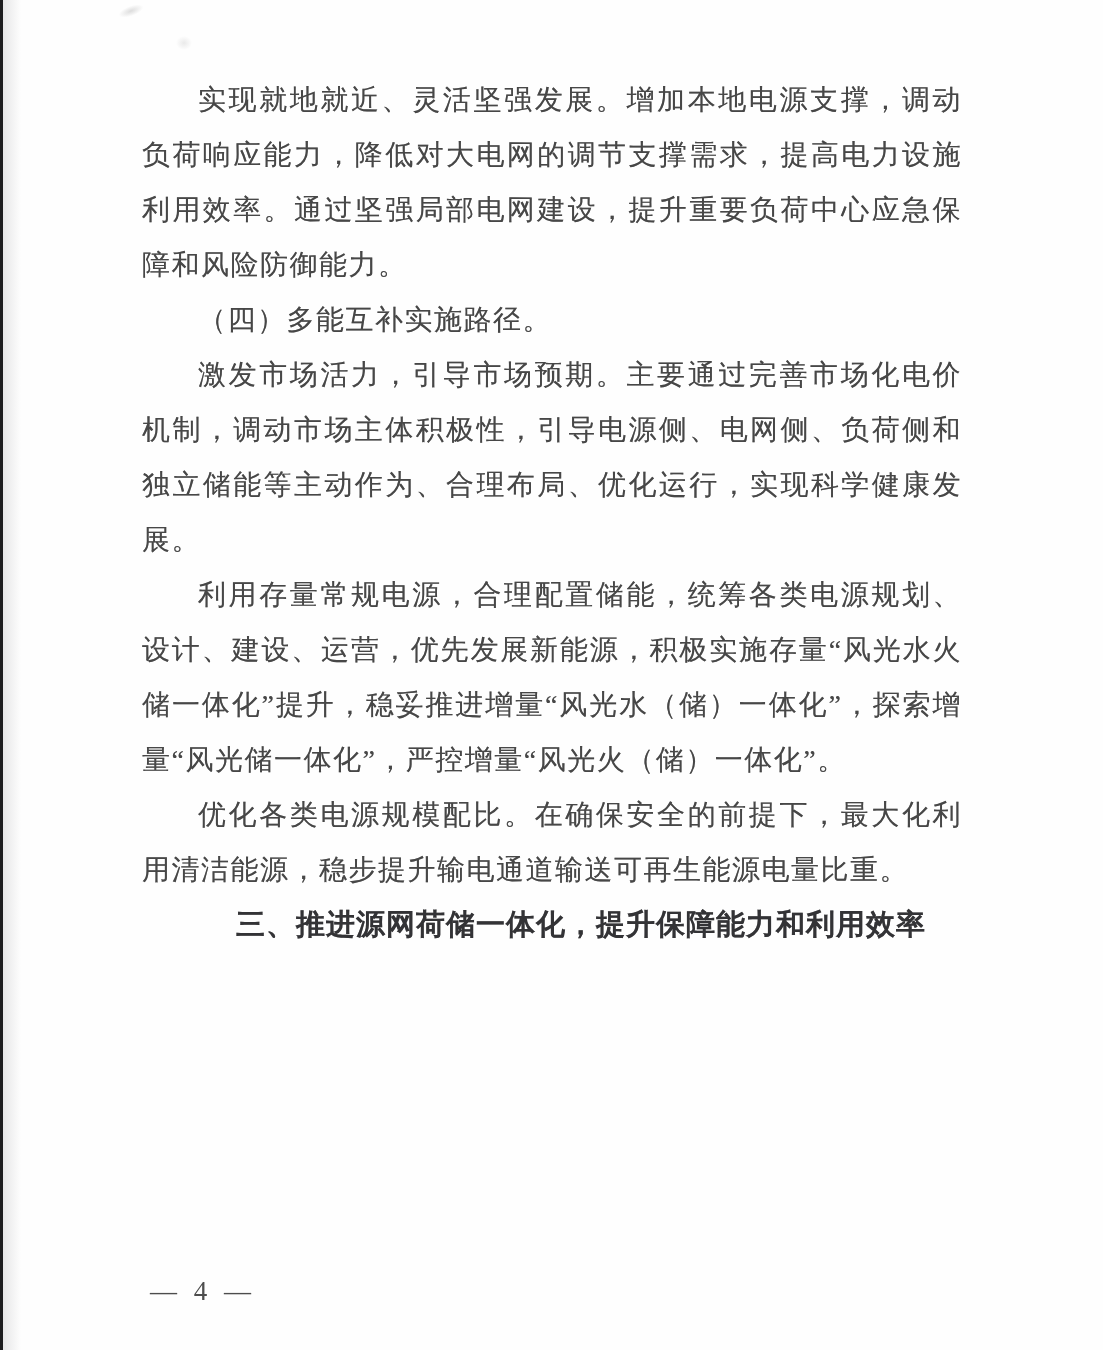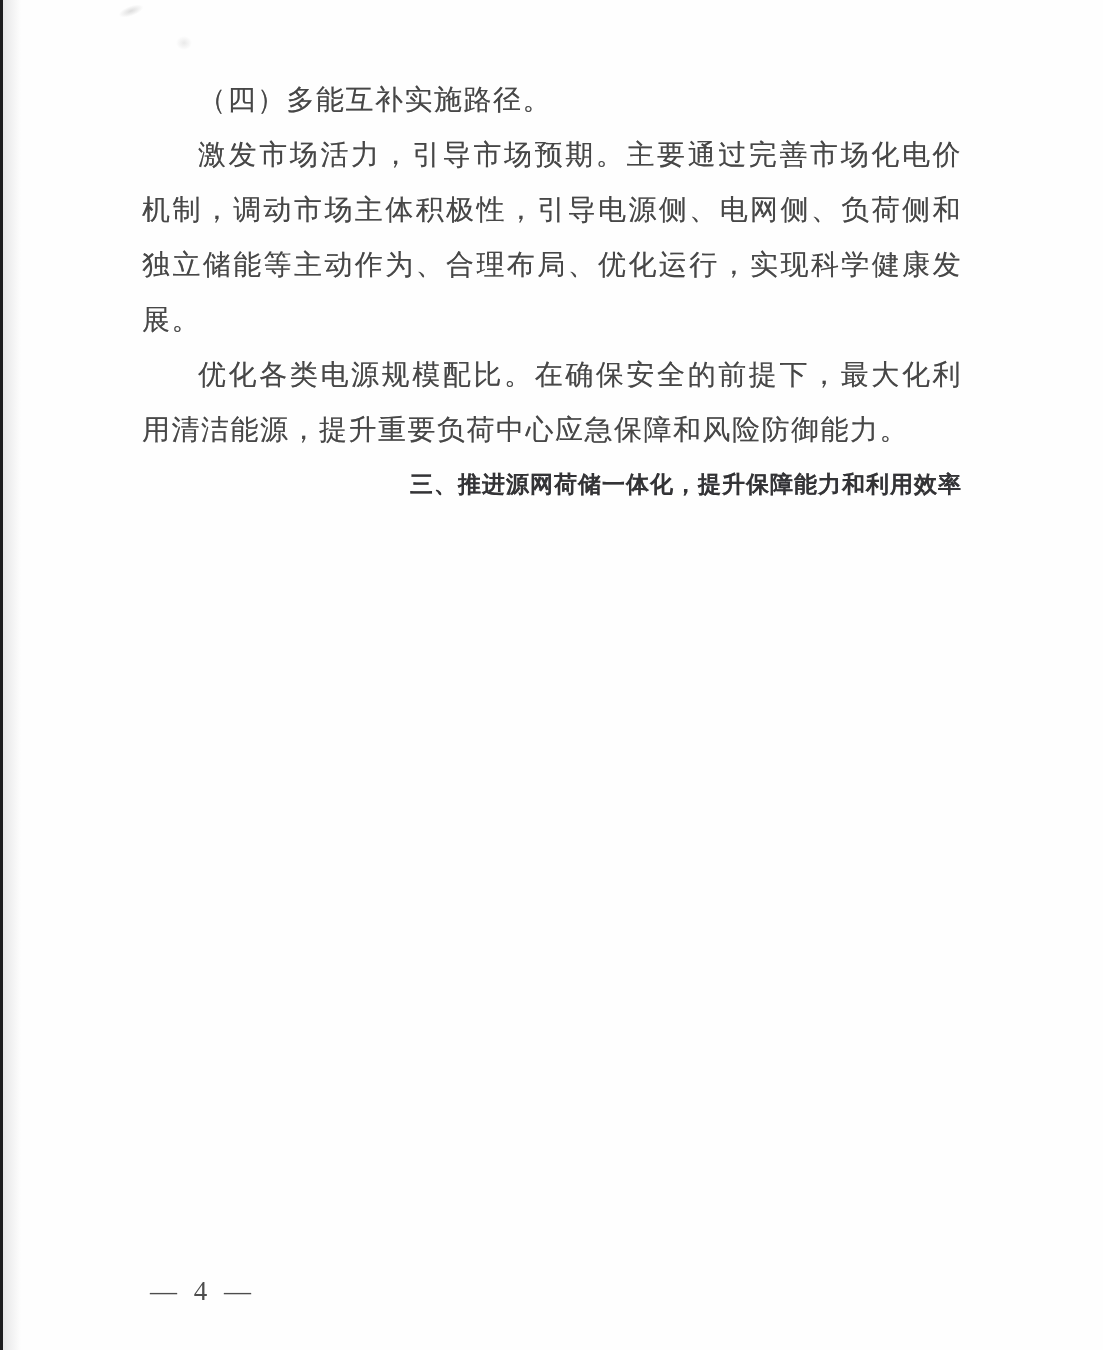--- a/index.html
+++ b/index.html
@@ -65,26 +65,26 @@
   }
   .content p {
     margin: 0;
     text-indent: 2em;
   }
   .section-heading {
     margin: 0;
     text-indent: 2em;
     font-family: "Liberation Sans", sans-serif;
     font-weight: bold;
-    font-size: 23px;
+    font-size: 29px;
     line-height: 55px;
     letter-spacing: 1px;
     color: #333336;
     text-shadow: 0 0 0.5px rgba(60,60,60,0.6);
-    text-align: right;
+    text-align: center;
   }
   .page-number {
     position: absolute;
     left: 150px;
     top: 1274px;
     font-family: "Liberation Serif", serif;
     font-size: 27px;
     line-height: 34px;
     color: #4d4d4d;
     letter-spacing: 5px;
@@ -94,21 +94,23 @@
 <body>
 
 <div class="page">
 
   <div class="edge-artifact"></div>
   <div class="edge-artifact-soft"></div>
   <div class="smudge-1"></div>
   <div class="smudge-2"></div>
 
   <div class="content">
+    <p>实现就地就近、灵活坚强发展。增加本地电源支撑，调动负荷响应能力，降低对大电网的调节支撑需求，提高电力设施利用效率。通过坚强局部电网建设，提升重要负荷中心应急保障和风险防御能力。</p>
     <p>（四）多能互补实施路径。</p>
     <p>激发市场活力，引导市场预期。主要通过完善市场化电价机制，调动市场主体积极性，引导电源侧、电网侧、负荷侧和独立储能等主动作为、合理布局、优化运行，实现科学健康发展。</p>
-    <p>优化各类电源规模配比。在确保安全的前提下，最大化利用清洁能源，提升重要负荷中心应急保障和风险防御能力。</p>
+    <p>利用存量常规电源，合理配置储能，统筹各类电源规划、设计、建设、运营，优先发展新能源，积极实施存量“风光水火储一体化”提升，稳妥推进增量“风光水（储）一体化”，探索增量“风光储一体化”，严控增量“风光火（储）一体化”。</p>
+    <p>优化各类电源规模配比。在确保安全的前提下，最大化利用清洁能源，稳步提升输电通道输送可再生能源电量比重。</p>
     <h2 class="section-heading">三、推进源网荷储一体化，提升保障能力和利用效率</h2>
   </div>
 
   <div class="page-number">— 4 —</div>
 
 </div>
 
 </body></html>

